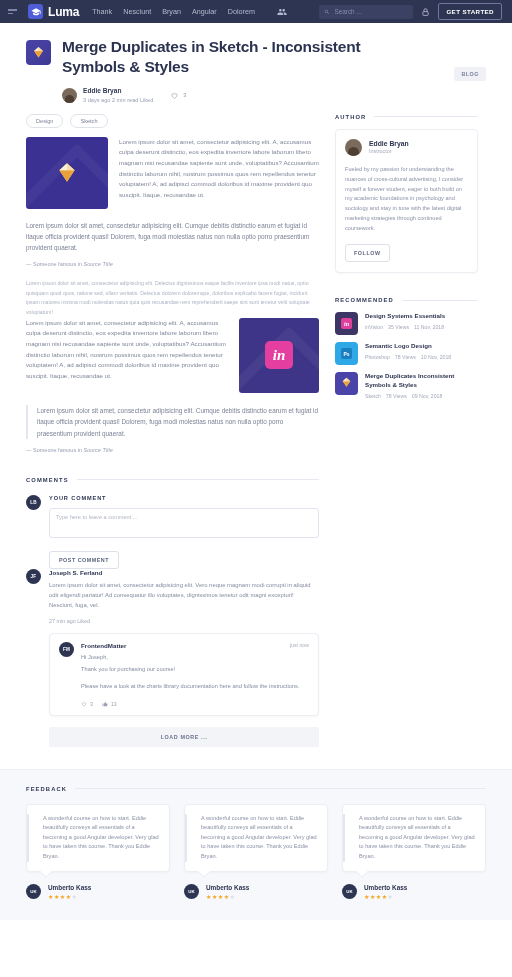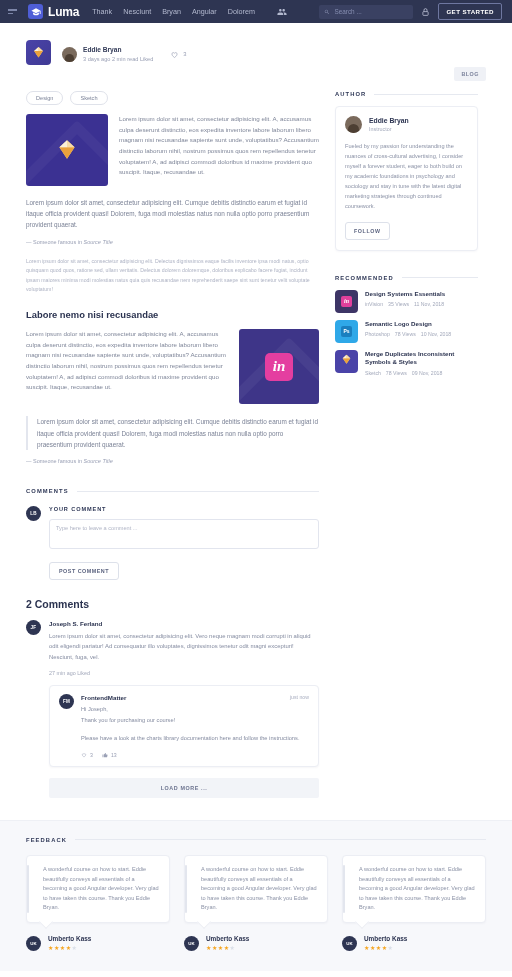--- a/index.html
+++ b/index.html
@@ -347,20 +347,21 @@
 <div class="page-head">
   <div class="post-thumb">
     <svg viewBox="0 0 24 24" width="15" height="15">
       <path d="M5 9.5L12 3l7 6.5L12 20 5 9.5z" fill="#f5d28a"></path>
       <path d="M5 9.5h14L12 20 5 9.5z" fill="#eaa13c"></path>
       <path d="M5 9.5L12 3v6.5H5z" fill="#fbf0d8"></path>
       <path d="M19 9.5L12 3v6.5h7z" fill="#f7dca8"></path>
     </svg>
   </div>
   <div class="head-main">
+    <h1 class="post-title">Merge Duplicates in Sketch - Inconsistent Symbols &amp; Styles</h1>
     <div class="byline">
       <div class="byline-avatar"></div>
       <div class="byline-text">
         <div class="byline-name">Eddie Bryan</div>
         <div class="byline-meta">3 days ago  2 min read  Liked</div>
       </div>
       <div class="like-group">
         <svg viewBox="0 0 24 24" fill="none" stroke="currentColor" stroke-width="1.8">
             <path d="M12 20s-7-4.6-7-9.2A3.9 3.9 0 0112 8.5a3.9 3.9 0 017 2.3C19 15.4 12 20 12 20z"></path>
           </svg>
@@ -391,21 +392,20 @@
       </div>
       <p class="para">Lorem ipsum dolor sit amet, consectetur adipisicing elit. A, accusamus culpa deserunt distinctio, eos expedita inventore labore laborum libero magnam nisi recusandae sapiente sunt unde, voluptatibus? Accusantium distinctio laborum nihil, nostrum possimus quos rem repellendus tenetur voluptatem! A, ad adipisci commodi doloribus id maxime provident quo suscipit. Itaque, recusandae ut.</p>
     </div>
 
     <p class="para2">Lorem ipsum dolor sit amet, consectetur adipisicing elit. Cumque debitis distinctio earum et fugiat id itaque officia provident quasi! Dolorem, fuga modi molestias natus non nulla optio porro praesentium provident quaerat.</p>
     <div class="quote-src">
       <span>— Someone famous in </span><i>Source Title</i>
     </div>
     <p class="small-para">Lorem ipsum dolor sit amet, consectetur adipisicing elit. Delectus dignissimos eaque facilis inventore ipsa modi natus, optio quisquam quod quos, ratione sed, ullam veritatis. Delectus dolorem doloremque, doloribus explicabo facere fugiat, incidunt ipsam maiores minima modi molestias natus quia quis recusandae nem reprehenderit saepe sint sunt tenetur velit voluptate voluptatum!</p>
 
-    <h2 class="section-h2">Labore nemo nisi recusandae</h2>
 
     <div class="twocol">
       <p class="para">Lorem ipsum dolor sit amet, consectetur adipisicing elit. A, accusamus culpa deserunt distinctio, eos expedita inventore labore laborum libero magnam nisi recusandae sapiente sunt unde, voluptatibus? Accusantium distinctio laborum nihil, nostrum possimus quos rem repellendus tenetur voluptatem! A, ad adipisci commodi doloribus id maxime provident quo suscipit. Itaque, recusandae ut.</p>
       <div class="sec-img">
         <div class="invision-badge">in</div>
       </div>
     </div>
 
     <div class="blockquote">
       <p>Lorem ipsum dolor sit amet, consectetur adipisicing elit. Cumque debitis distinctio earum et fugiat id itaque officia provident quasi! Dolorem, fuga modi molestias natus non nulla optio porro praesentium provident quaerat.</p>
@@ -421,21 +421,20 @@
 
     <div class="comment-form">
       <div class="avatar-circle">LB</div>
       <div class="form-body">
         <div class="form-label">YOUR COMMENT</div>
         <textarea class="comment-input" placeholder="Type here to leave a comment ..." style=""></textarea>
         <button class="btn-post">POST COMMENT</button>
       </div>
     </div>
 
-    <div class="comments-count">2 Comments</div>
 
     <div class="comment">
       <div class="avatar-circle">JF</div>
       <div class="comment-body">
         <div class="comment-name">Joseph S. Ferland</div>
         <div class="comment-text">Lorem ipsum dolor sit amet, consectetur adipisicing elit. Vero neque magnam modi corrupti in aliquid odit eligendi pariatur! Ad consequatur illo voluptates, dignissimos tenetur odit magni excepturi! Nesciunt, fuga, vel.</div>
         <div class="comment-meta">27 min ago  Liked</div>
 
         <div class="reply-card">
           <div class="avatar-circle">FM</div>

